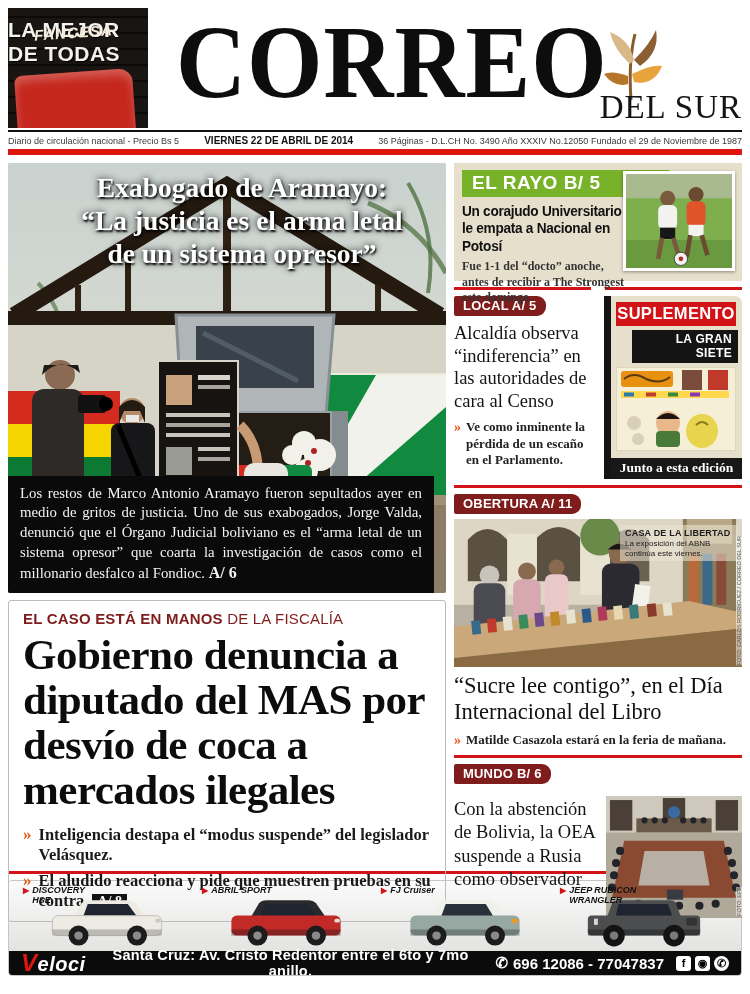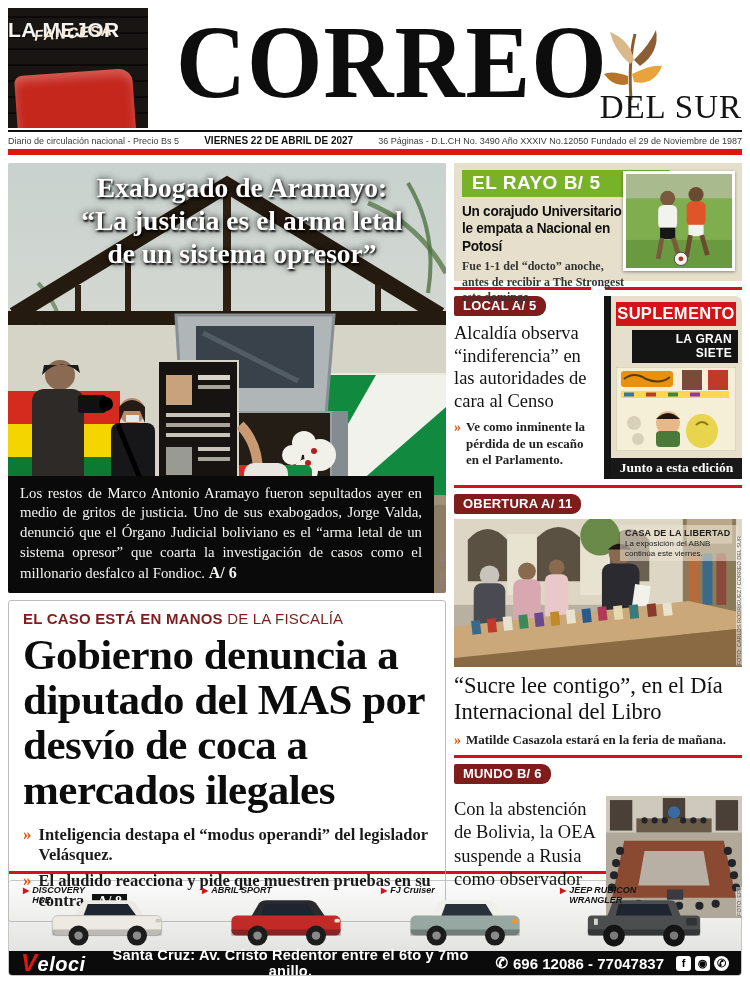--- a/index.html
+++ b/index.html
@@ -132,40 +132,41 @@
 </head>
 <body>
 
 <div class="page">
 
   <div class="mast-row">
     <div class="front-ad">
       <div class="brick"></div>
       <div class="ad-line">
         <div>LA MEJOR</div>
+        <div>DE TODAS</div>
       </div>
       <div class="bag"></div>
       <div class="bag-label">FANCESA</div>
     </div>
     <div class="mast">
       <div class="mast-title">CORREO</div>
       <svg class="leaf" width="62" height="72" viewBox="0 0 62 72">
         <path d="M31,70 C29,42 31,20 35,4" stroke="#8a5a2a" stroke-width="3" fill="none"></path>
         <path d="M30,34 Q14,20 10,2 Q30,10 34,30 Z" fill="#d9b98a"></path>
         <path d="M34,30 Q50,14 56,0 Q60,22 40,36 Z" fill="#8b5e34"></path>
         <path d="M32,44 Q52,34 62,36 Q54,56 34,52 Z" fill="#e8a33d"></path>
         <path d="M28,46 Q12,40 4,44 Q14,58 28,54 Z" fill="#b5762a"></path>
       </svg>
       <div class="mast-sub">DEL SUR</div>
     </div>
   </div>
 
   <div class="info-bar">
     <span>Diario de circulación nacional - Precio Bs 5</span>
-    <span class="mid">VIERNES 22 DE ABRIL DE 2027</span>
+    <span class="mid">VIERNES 22 DE ABRIL DE 2014</span>
     <span>36 Páginas - D.L.CH No. 3490 Año XXXIV No.12050 Fundado el 29 de Noviembre de 1987</span>
   </div>
   <div class="rule-red-thick"></div>
 
   <div class="content">
 
     <div class="col-l">
 
       <div class="lead">
         <svg class="scene" viewBox="0 0 438 430" preserveAspectRatio="xMidYMid slice">
@@ -279,21 +280,21 @@
         <div class="v-credit">FOTO: APG</div>
       </div>
 
       <div class="story-box">
         <div class="kicker">
           <b>EL CASO ESTÁ EN MANOS</b><span> DE LA FISCALÍA</span>
         </div>
         <h1>Gobierno denuncia a diputado del MAS por desvío de coca a mercados ilegales</h1>
         <div class="bullet">
           <span class="chev">»</span>
-          <span>Inteligencia destapa el “modus operandi” del legislador Velásquez.</span>
+          <span>Inteligencia destapa el “modus suspende” del legislador Velásquez.</span>
         </div>
         <div class="bullet">
           <span class="chev">»</span>
           <span><span>El aludido reacciona y pide que muestren pruebas en su contra.</span><span class="pg-badge">A/ 8</span></span>
         </div>
       </div>
     </div>
 
     <div class="col-r">
 

